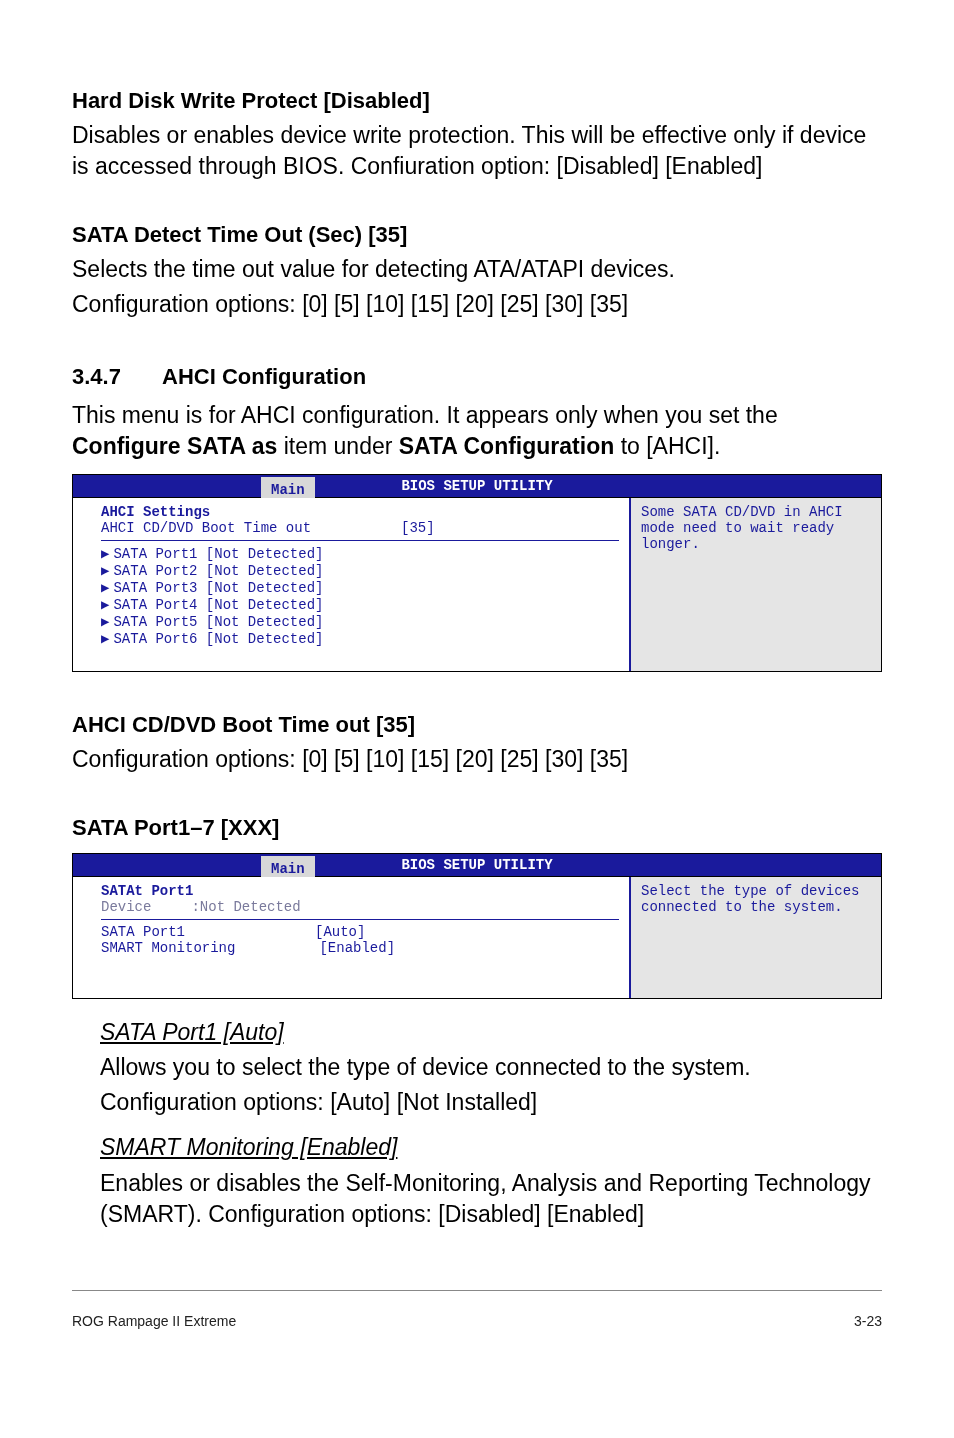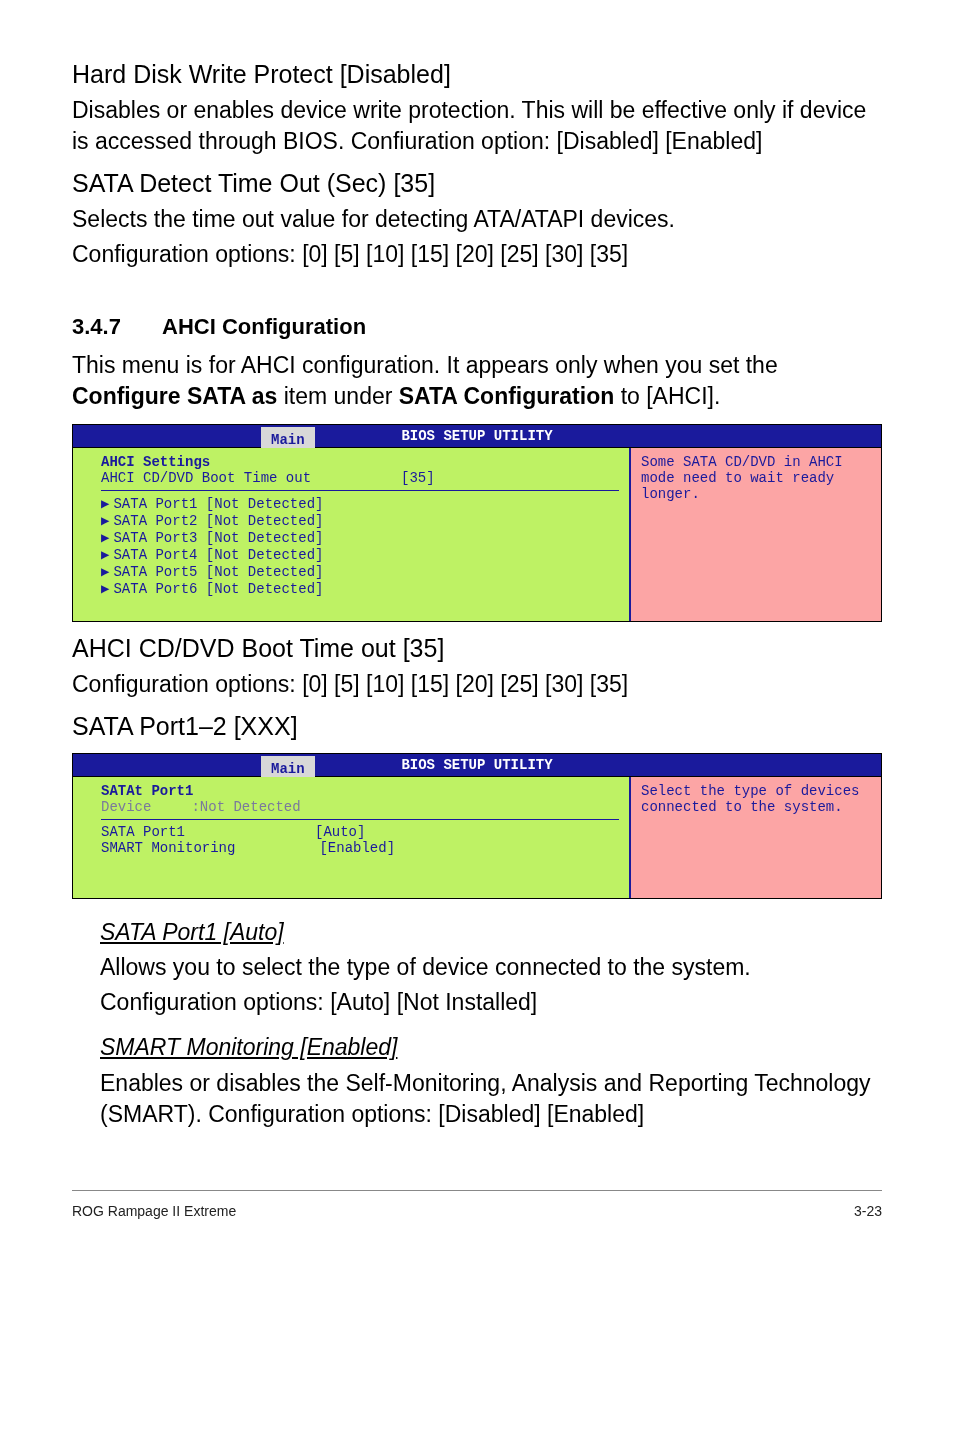--- a/index.html
+++ b/index.html
@@ -1,37 +1,37 @@
 <!DOCTYPE html>
 <html><head>
 <meta charset="utf-8">
 <style>
   * { box-sizing: border-box; margin: 0; padding: 0; }
   html, body { width: 954px; background: #fff; font-family: Arial, Helvetica, sans-serif; color: #000; }
   .page { padding: 48px 72px 40px 72px; }
-  h3.sub { font-size: 25px; font-weight: normal; margin-top: 12px; margin-bottom: 6px; }
+  h3.sub { font-size: 22px; font-weight: bold; margin-top: 40px; margin-bottom: 6px; }
   p.body { font-size: 23px; line-height: 1.35; margin-bottom: 4px; }
   h2.sec { font-size: 22px; font-weight: bold; margin-top: 44px; margin-bottom: 10px; }
   h2.sec .num { display: inline-block; width: 90px; }
   .bios { margin: 12px 0 10px 0; border: 1px solid #000; background: #1a1a9c; font-family: "Courier New", monospace; font-size: 14px; overflow: hidden; position: relative; }
   .bios .titlebar { background: #1a1a9c; color: #fff; text-align: center; position: relative; height: 22px; line-height: 22px; font-weight: bold; }
   .bios .titlebar .menutab { position: absolute; left: 188px; top: 2px; background: #d8d8d8; color: #1a1a9c; padding: 2px 10px 0 10px; font-weight: bold; }
   .bios .panes { display: flex; border-top: 1px solid #000; }
-  .bios .left { flex: 1; background: #bef264; padding: 6px 10px 24px 28px; position: relative; border-right: 2px solid #1a1a9c; }
-  .bios .right { width: 250px; background: #fca5a5; padding: 6px 10px 24px 10px; }
+  .bios .left { flex: 1; background: #ffffff; padding: 6px 10px 24px 28px; position: relative; border-right: 2px solid #1a1a9c; }
+  .bios .right { width: 250px; background: #e5e5e5; padding: 6px 10px 24px 10px; }
   .bios .heading { color: #1a1a9c; font-weight: bold; }
   .bios .rule { border-top: 1px solid #1a1a9c; margin: 4px 0; }
   .bios .row { color: #1a1a9c; white-space: pre; }
   .bios .row .val { color: #1a1a9c; }
   .bios .help { color: #1a1a9c; }
   .bios .tri { color: #1a1a9c; margin-right: 4px; }
   .bios .curve { position: absolute; left: 0; right: 0; bottom: 0; height: 14px; background: radial-gradient(ellipse 120% 200% at 50% 200%, rgba(255,255,255,0) 48%, rgba(255,255,255,0.9) 50%, rgba(255,255,255,0) 52%); pointer-events: none; }
   .indent { margin-left: 28px; }
   .uline { text-decoration: underline; font-style: italic; }
-  .footer { margin-top: 60px; border-top: 1px solid #888; padding-top: 12px; display: flex; justify-content: space-between; font-size: 14px; color: #222; }
+  .footer { margin-top: 60px; border-top: 1px solid #888; padding-top: 22px; display: flex; justify-content: space-between; font-size: 14px; color: #222; }
   .sp { display: inline-block; }
 </style>
 </head>
 <body>
 
 <div class="page">
 
   <h3 class="sub">Hard Disk Write Protect [Disabled]</h3>
   <p class="body">Disables or enables device write protection. This will be effective only if device is accessed through BIOS. Confiuration option: [Disabled] [Enabled]</p>
 
@@ -67,21 +67,21 @@
       <div class="right">
         <div class="help">Some SATA CD/DVD in AHCI mode need to wait ready longer.</div>
         <div class="curve"></div>
       </div>
     </div>
   </div>
 
   <h3 class="sub">AHCI CD/DVD Boot Time out [35]</h3>
   <p class="body">Configuration options: [0] [5] [10] [15] [20] [25] [30] [35]</p>
 
-  <h3 class="sub">SATA Port1–2 [XXX]</h3>
+  <h3 class="sub">SATA Port1–7 [XXX]</h3>
 
   <div class="bios">
     <div class="titlebar">
       <span>BIOS SETUP UTILITY</span>
       <span class="menutab">Main</span>
     </div>
     <div class="panes">
       <div class="left">
         <div class="heading">SATAt Port1</div>
         <div class="row" style="color:#7a7a9c"><span>Device</span><span class="sp" style="width:40px"></span><span>:Not Detected</span></div>

